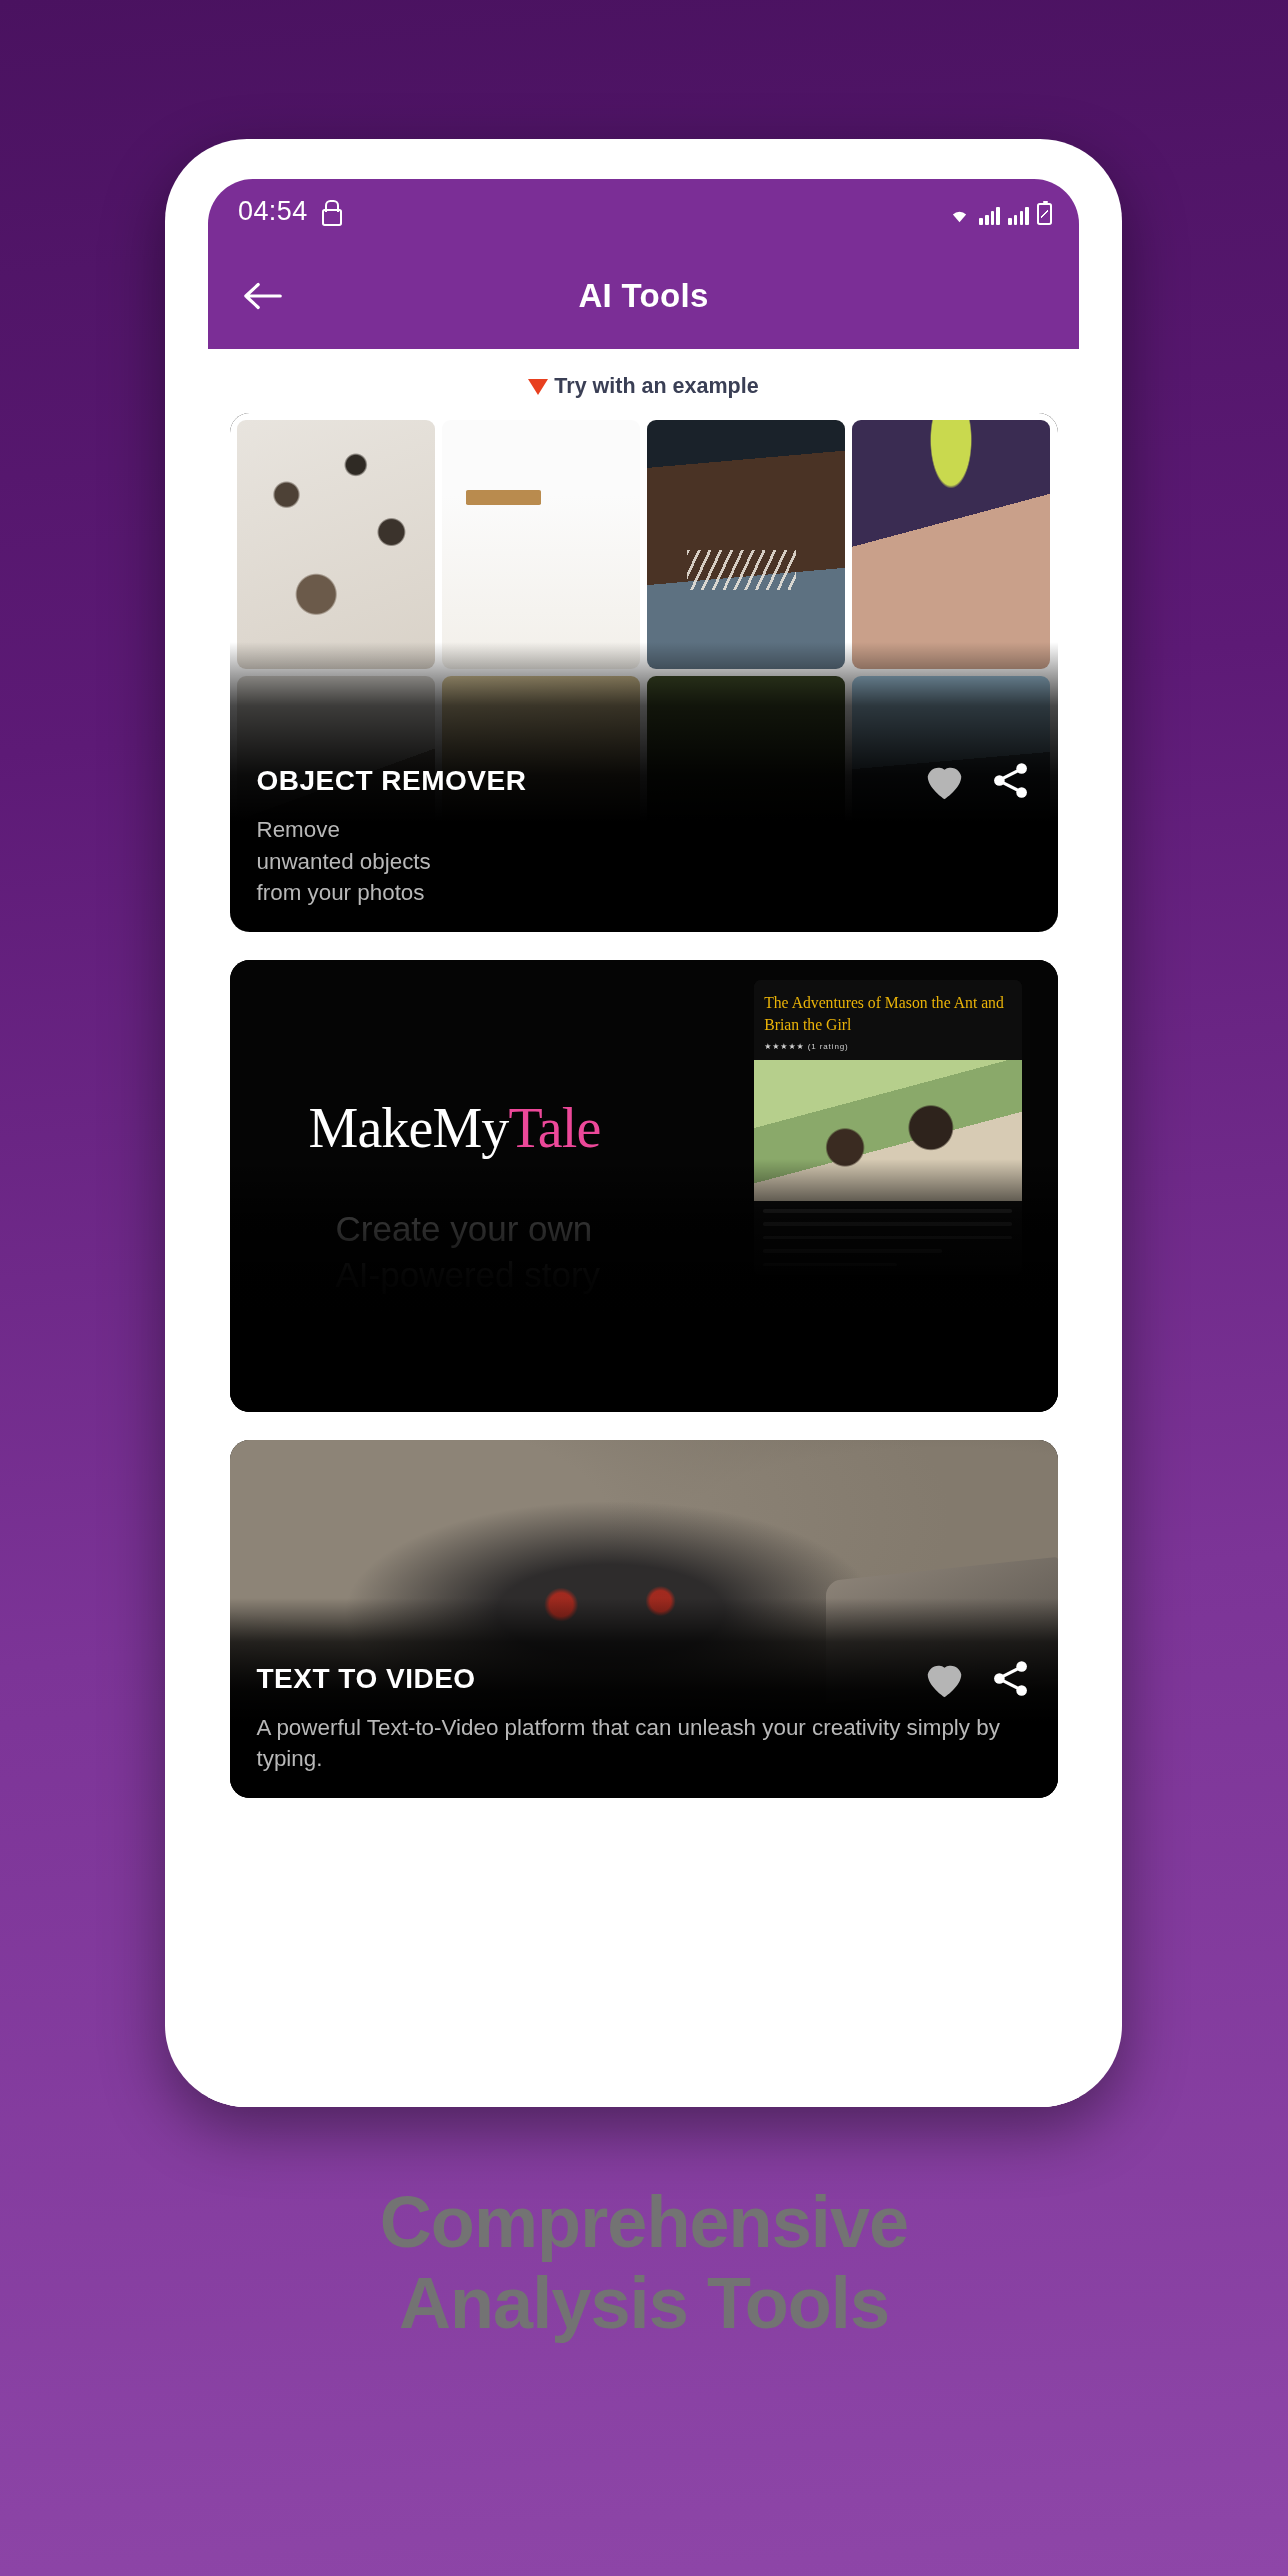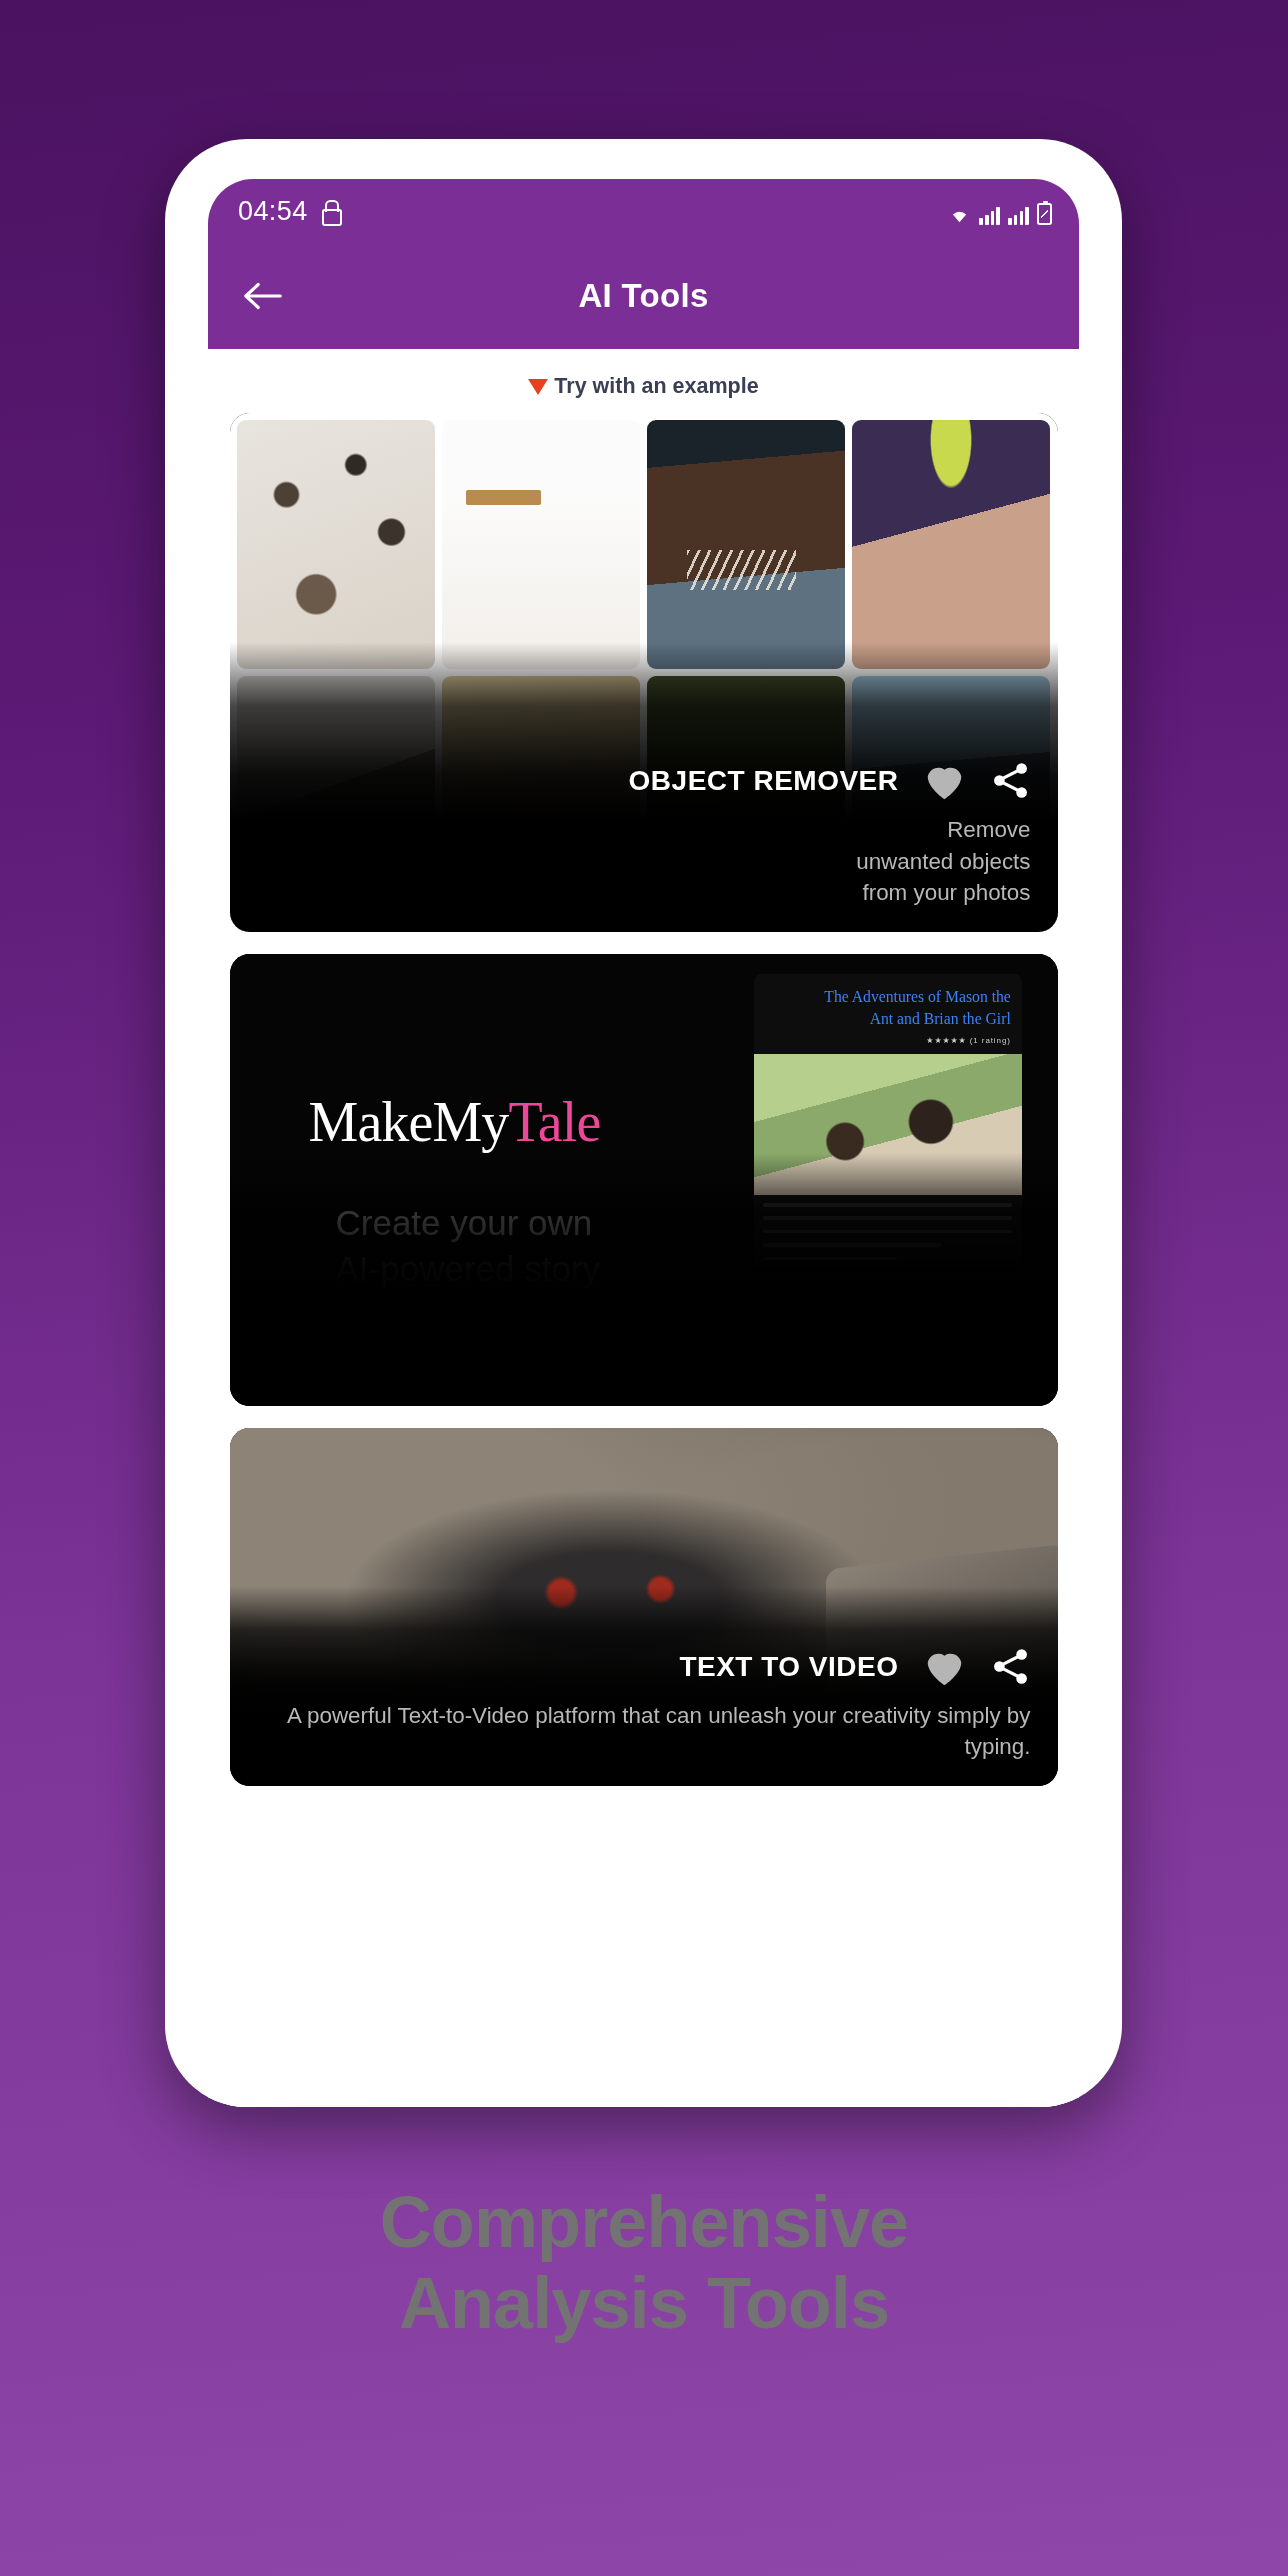--- a/index.html
+++ b/index.html
@@ -124,24 +124,23 @@
     border-right:10.7px solid transparent;
     border-top:16px solid #e8401f;
   }
   .try-text{ font-size:21.5px; font-weight:700; color:#3a3f55; }
 
   
   .cards{
     padding:0 21.5px 0 21.5px;
     display:flex;
     flex-direction:column;
-    gap:22px;
+    gap:28px;
     flex:1;
     overflow:hidden;
-    text-align:right;
   }
   .card{
     position:relative;
     border-radius:19.7px;
     overflow:hidden;
     background:#000;
     flex:0 0 auto;
   }
 
   
@@ -222,21 +221,21 @@
     color:#6d6d6d; font-size:35px; font-weight:300;
   }
   .book-card{
     position:absolute; right:36px; top:19.7px;
     width:268px; height:295px;
     background:#111; border-radius:7.2px; overflow:hidden;
   }
   .book-head{ padding:12.5px 10.7px 9px 10.7px; background:#0d0d0d; }
   .book-title{
     font-family:"Liberation Serif", serif;
-    color:#3b82f6; font-size:15.7px; line-height:1.38; font-weight:400;margin-left:36px;
+    color:#eab308; font-size:15.7px; line-height:1.38; font-weight:400;
   }
   .book-stars{ color:#cfcfcf; font-size:8px; margin-top:6.3px; letter-spacing:0.9px; }
   .book-img{
     height:141px;
     background:
       radial-gradient(circle at 34% 62%,#3a2b21 0 9%,transparent 10%),
       radial-gradient(circle at 66% 48%,#2e231c 0 11%,transparent 12%),
       linear-gradient(165deg,#b6cf8c 0 32%,#8aa96a 32% 58%,#d7cbb4 58% 100%);
   }
   .book-body{ padding:8px 9.8px; }

